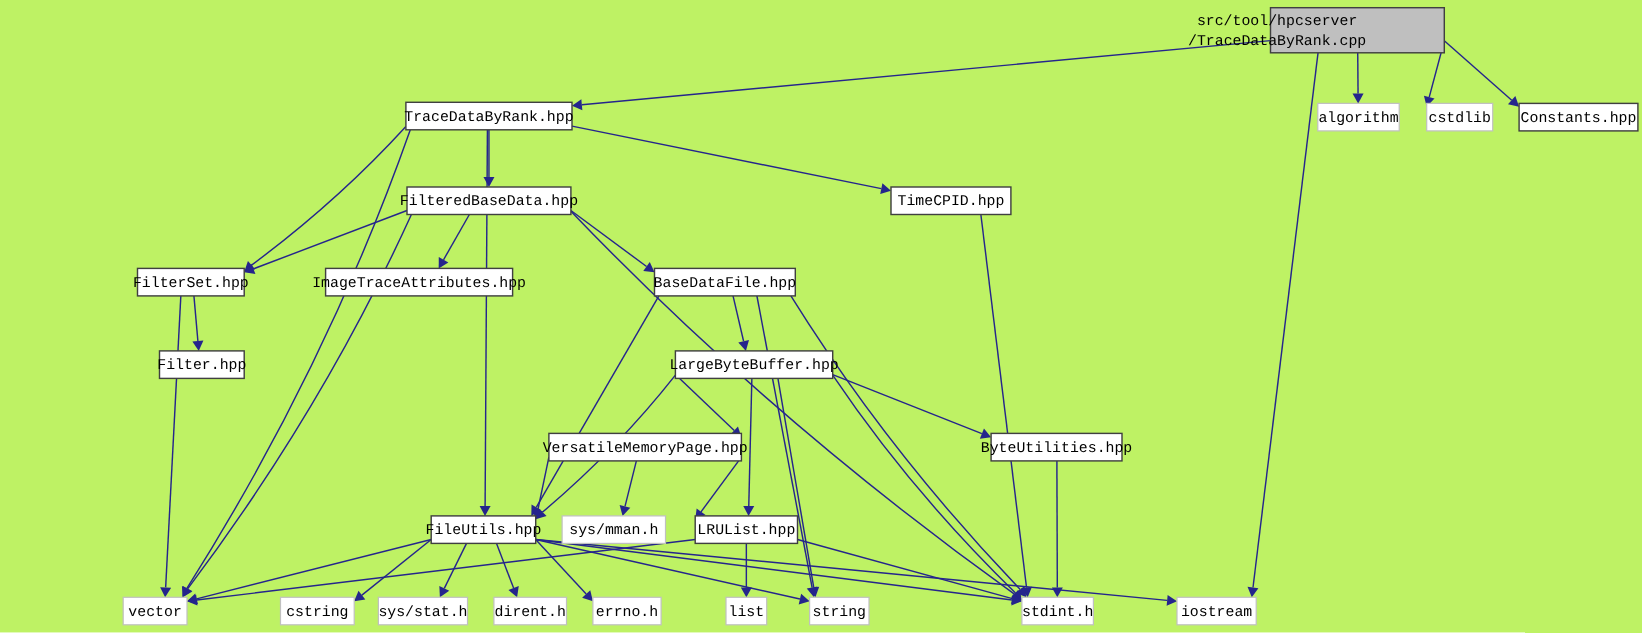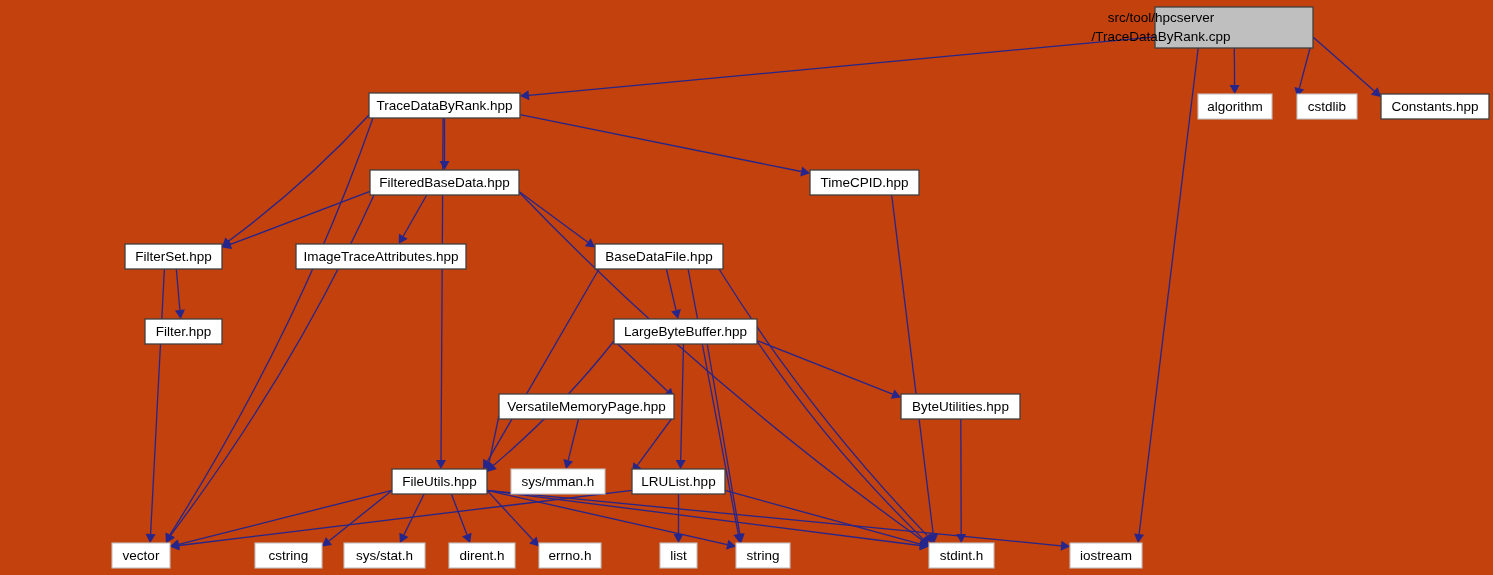--- a/index.html
+++ b/index.html
@@ -1,17 +1,17 @@
 <!DOCTYPE html>
 <html><head>
 <meta charset="utf-8">
 <style>
   html,body{margin:0;padding:0;background:#ffffff;}
   body{font-family:"Liberation Sans","DejaVu Sans",sans-serif;}
-  #graph{position:relative;width:1493px;height:575px;background:#c2410c;overflow:hidden;}
+  #graph{position:relative;width:1493px;height:575px;background:#bef264;overflow:hidden;font-family:Liberation Mono, monospace;}
   svg{position:absolute;left:0;top:0;width:1493px;height:575px;}
   .nodeLabel{font-size:13.5px;fill:#000;text-anchor:middle;dominant-baseline:middle;}
   .edge{fill:none;stroke:#25258c;stroke-width:1.3px;}
   .arrowhead{fill:#25258c;stroke:none;}
   .box-main{fill:#bfbfbf;stroke:#404040;stroke-width:1.3px;}
   .box-hpp{fill:#ffffff;stroke:#404040;stroke-width:1.3px;}
   .box-sys{fill:#ffffff;stroke:#c0c0c0;stroke-width:1.1px;}
 </style>
 </head>
 <body>

